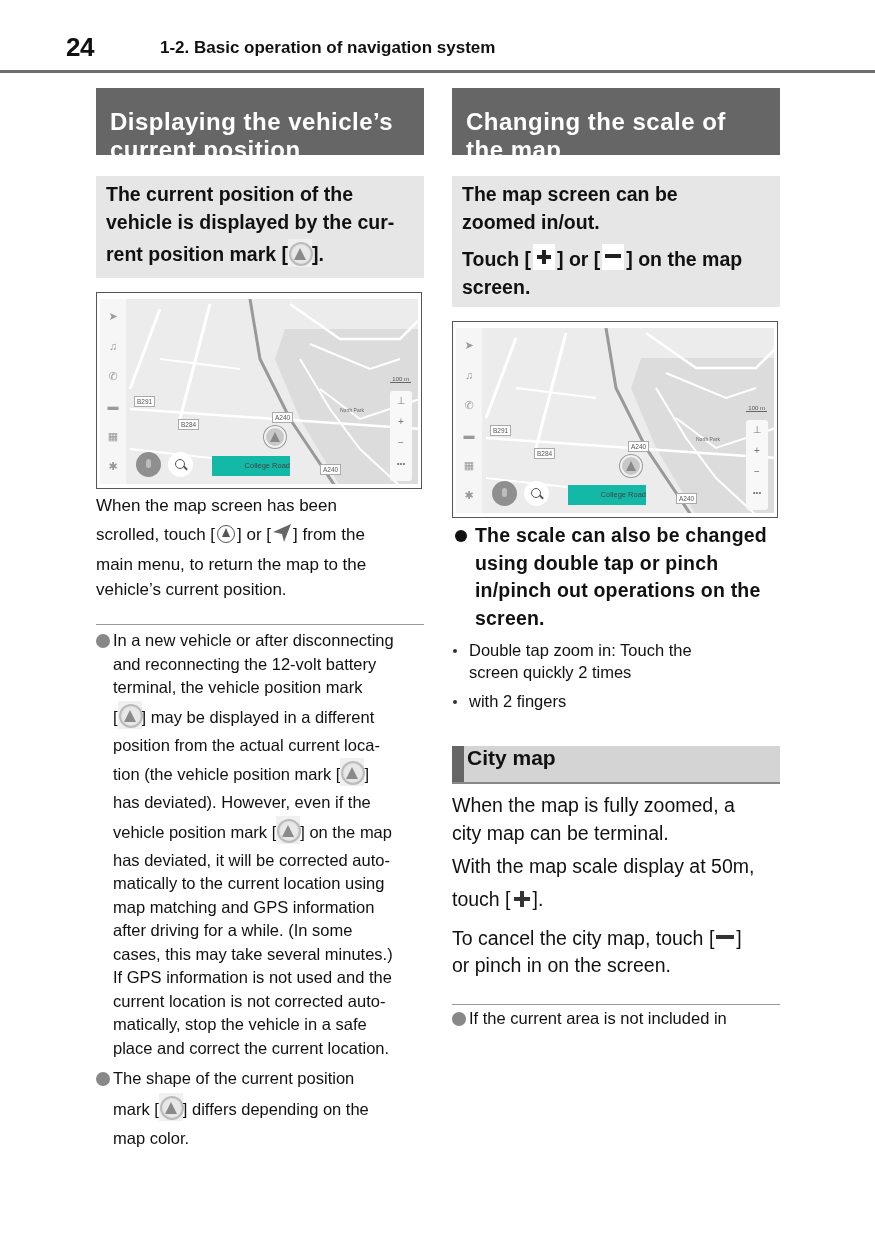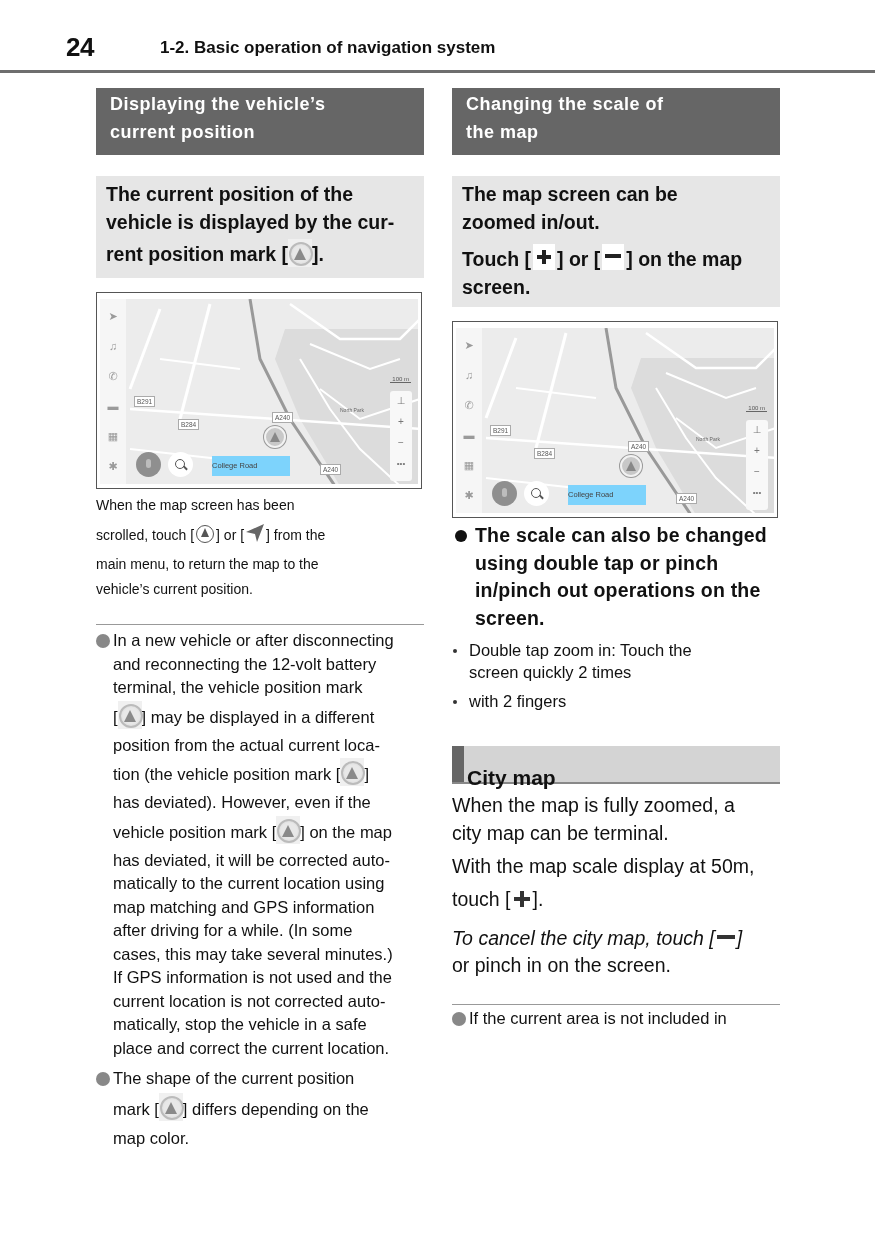--- a/index.html
+++ b/index.html
@@ -8,22 +8,22 @@
 
   .page-header { position: absolute; left: 0; top: 0; width: 875px; height: 74px; }
   .page-num { position: absolute; left: 66px; top: 32px; font-size: 26px; font-weight: bold; letter-spacing: -0.5px; }
   .chapter { position: absolute; left: 160px; top: 38px; font-size: 17px; font-weight: bold; }
   .header-rule { position: absolute; left: 0; top: 70px; width: 875px; height: 3px; background: #6e6e6e; }
 
   .col { position: absolute; top: 88px; width: 328px; }
   .col-left { left: 96px; }
   .col-right { left: 452px; }
 
-  .sec-title { background: #666666; color: #fff; font-weight: bold; font-size: 18px; line-height: 28px;
-    padding: 2px 14px 11px 14px; height: 67px; letter-spacing: 0.5px; }
+  .sec-title { background: #666666; color: #fff; font-weight: bold; font-size: 24px; line-height: 28px;
+    padding: 20px 14px 11px 14px; height: 67px; letter-spacing: 0.5px; }
 
   .lead-box { background: #e6e6e6; margin-top: 21px; padding: 4px 10px 6px 10px; font-weight: bold; font-size: 19.5px; line-height: 28px; }
 
   .btn-glyph { display: inline-block; background: #fff; width: 22px; height: 26px; vertical-align: -4px; position: relative; margin: 0 2px; }
   .btn-glyph.plus::before, .btn-glyph.plus::after, .btn-glyph.minus::before { content: ""; position: absolute; background: #222; }
   .btn-glyph.plus::before { left: 4px; top: 11px; width: 14px; height: 4px; }
   .btn-glyph.plus::after { left: 9px; top: 6px; width: 4px; height: 14px; }
   .btn-glyph.minus::before { left: 3px; top: 10px; width: 16px; height: 4px; }
 
   .inline-plus, .inline-minus { display: inline-block; width: 18px; height: 18px; position: relative; vertical-align: -2px; margin: 0 2px; }
@@ -46,40 +46,40 @@
   .side-icon { position: absolute; left: 6px; width: 14px; height: 14px; color: #9a9a9a; font-size: 11px; text-align: center; line-height: 14px; }
   .road-label { position: absolute; font-size: 6.5px; color: #555; background: #fff; border: 1px solid #aaa; padding: 0 2px; line-height: 9px; }
   .map-scale { position: absolute; right: 7px; top: 77px; font-size: 6px; color: #555; border-bottom: 1px solid #666; padding: 0 2px; }
   .zoom-panel { position: absolute; right: 6px; top: 92px; width: 22px; height: 90px; background: #f8f8f8; border-radius: 3px; }
   .zoom-panel div { position: absolute; left: 0; width: 22px; text-align: center; color: #777; font-size: 10px; }
   .mic-btn { position: absolute; left: 36px; top: 153px; width: 25px; height: 25px; border-radius: 50%; background: #8f8f8f; }
   .mic-btn::after { content: ""; position: absolute; left: 10px; top: 7px; width: 5px; height: 9px; border-radius: 3px; background: #bdbdbd; }
   .search-btn { position: absolute; left: 68px; top: 153px; width: 25px; height: 25px; border-radius: 50%; background: #fff; }
   .search-btn::before { content: ""; position: absolute; left: 7px; top: 7px; width: 8px; height: 8px; border: 1.5px solid #555; border-radius: 50%; }
   .search-btn::after { content: ""; position: absolute; left: 15px; top: 15px; width: 5px; height: 1.5px; background: #555; transform: rotate(45deg); }
-  .street-box { position: absolute; left: 112px; top: 157px; width: 78px; height: 20px; background: #7dd3fc; font-size: 7.5px; color: #444; text-align: left; line-height: 20px; }
+  .street-box { position: absolute; left: 112px; top: 157px; width: 78px; height: 20px; background: #14b8a6; font-size: 7.5px; color: #444; text-align: right; line-height: 20px; }
   .veh-mark { position: absolute; left: 164px; top: 127px; width: 22px; height: 22px; border-radius: 50%; border: 2px solid #f2f2f2; box-shadow: 0 0 0 1px #999; background: #c8c8c8; }
   .veh-mark::after { content: ""; position: absolute; left: 4px; top: 4px; border-left: 5px solid transparent; border-right: 5px solid transparent; border-bottom: 10px solid #888; }
   .park-label { position: absolute; font-size: 5px; color: #666; }
 
-  .body-text { font-size: 14px; line-height: 25px; color: #111; }
+  .body-text { font-size: 17px; line-height: 25px; color: #111; }
 
   .rule-thin { height: 1px; background: #999; margin-top: 22px; }
 
   .note { position: relative; padding-left: 17px; font-size: 16.5px; line-height: 23.5px; }
   .note-bullet { position: absolute; left: 0; top: 5px; width: 14px; height: 14px; border-radius: 50%; background: #888; }
 
   .big-bullet { position: relative; padding-left: 23px; font-size: 19.5px; line-height: 27.5px; letter-spacing: 0.2px; }
   .big-bullet .dot { position: absolute; left: 3px; top: 8px; width: 12px; height: 12px; border-radius: 50%; background: #111; }
   .small-bullet { position: relative; padding-left: 17px; font-size: 16.5px; line-height: 22px; }
   .small-bullet .sdot { position: absolute; left: 1px; top: 10px; width: 4px; height: 4px; border-radius: 50%; background: #333; }
 
   .sub-title { position: relative; background: #d4d4d4; height: 38px; margin-top: 34px; border-bottom: 2px solid #888; }
   .sub-title .bar { position: absolute; left: 0; top: 0; width: 12px; height: 100%; background: #666; }
-  .sub-title span { position: absolute; left: 15px; top: 20px; font-size: 21px; font-weight: bold; }
+  .sub-title span { position: absolute; left: 15px; top: 0; font-size: 21px; font-weight: bold; }
 
   .city-text { font-size: 19.5px; line-height: 27.5px; }
 </style>
 </head>
 <body>
 
 <div class="page-header">
   <span class="page-num">24</span>
   <span class="chapter">1-2. Basic operation of navigation system</span>
   <div class="header-rule"></div>
@@ -260,21 +260,21 @@
   <div class="sub-title">
     <div class="bar"></div>
     <span>City map</span>
   </div>
 
   <div class="city-text" style="margin-top:8px;">
     <div>When the map is fully zoomed, a</div>
     <div>city map can be terminal.</div>
     <div style="margin-top:6px;">With the map scale display at 50m,</div>
     <div style="line-height:36px;"><span>touch [</span><span class="inline-plus"></span><span>].</span></div>
-    <div style="margin-top:8px;font-style:italic;"><span>To cancel the city map, touch [</span><span class="inline-minus"></span><span>]</span></div>
+    <div style="margin-top:8px;"><span>To cancel the city map, touch [</span><span class="inline-minus"></span><span>]</span></div>
     <div>or pinch in on the screen.</div>
   </div>
 
   <div class="rule-thin" style="margin-top:24px;"></div>
   <div class="note" style="margin-top:2px;">
     <span class="note-bullet"></span>
     <div>If the current area is not included in</div>
   </div>
 </div>
 

